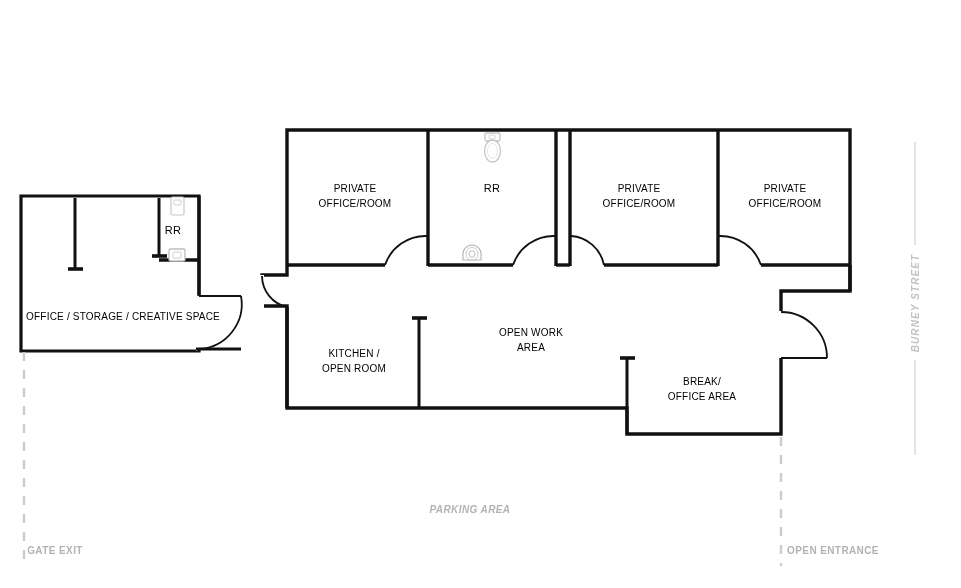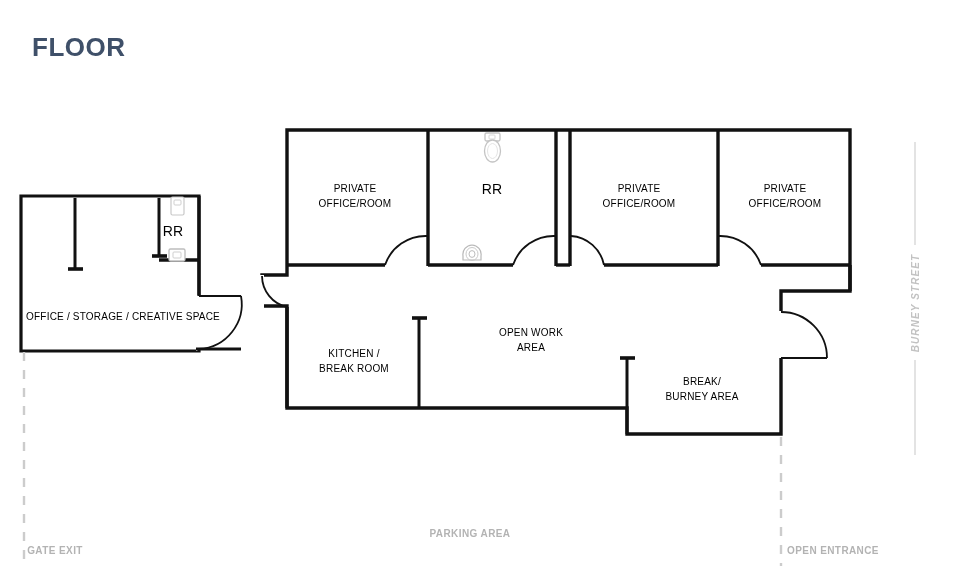--- a/index.html
+++ b/index.html
@@ -43,21 +43,21 @@
     color: #000000;
     font-weight: normal;
     font-size: 10px;
     line-height: 1.45;
     letter-spacing: 0.2px;
     transform: translate(-50%, -50%);
     white-space: nowrap;
     font-stretch: condensed;
   }
   .room-label.big {
-    font-size: 14px;
+    font-size: 11px;
   }
   .site-label {
     position: absolute;
     color: #b3b3b3;
     font-weight: bold;
     font-size: 10px;
     letter-spacing: 0.4px;
     white-space: nowrap;
     transform: translate(-50%, -50%);
   }
@@ -72,21 +72,20 @@
     transform-origin: 50% 50%;
     transform: translate(-50%, -50%) rotate(-90deg);
   }
 </style>
 </head>
 <body>
 
 <div id="page">
 
   <div class="title-block">
-    <div>FLOOR</div>
   </div>
 
   <svg id="plan-svg" viewBox="0 0 961 588">
 
     <g>
 
       <path d="M 21 196 L 199 196 L 199 351 L 21 351 Z" fill="none" stroke="#111111" stroke-width="3.2"></path>
 
       <rect x="196" y="295" width="7" height="56" fill="#ffffff"></rect>
 
@@ -229,42 +228,42 @@
     <div>OFFICE/ROOM</div>
   </div>
 
   <div class="room-label" style="left:785px; top:196px;">
     <div>PRIVATE</div>
     <div>OFFICE/ROOM</div>
   </div>
 
   <div class="room-label" style="left:354px; top:361px;">
     <div>KITCHEN /</div>
-    <div>BREAK ROOM</div>
+    <div>OPEN ROOM</div>
   </div>
 
   <div class="room-label" style="left:531px; top:340px;">
     <div>OPEN WORK</div>
     <div>AREA</div>
   </div>
 
   <div class="room-label" style="left:702px; top:389px;">
     <div>BREAK/</div>
-    <div>BURNEY AREA</div>
+    <div>OFFICE AREA</div>
   </div>
 
   <div class="room-label" style="left:103px; top:317px;margin-left:20px;">
     <div>OFFICE / STORAGE / CREATIVE SPACE</div>
   </div>
 
   <div class="room-label big" style="left:173px; top:231px;">
     <div>RR</div>
   </div>
 
-  <div class="site-label" style="left:470px; top:533px;">PARKING AREA</div>
+  <div class="site-label" style="left:470px; top:509px;font-style:italic;">PARKING AREA</div>
 
   <div class="site-label" style="left:55px; top:550px;">GATE EXIT</div>
 
   <div class="site-label" style="left:833px; top:550px;">OPEN ENTRANCE</div>
 
   <div class="street-label" style="left:915px; top:303px;">BURNEY STREET</div>
 
 </div>
 
 </body></html>

